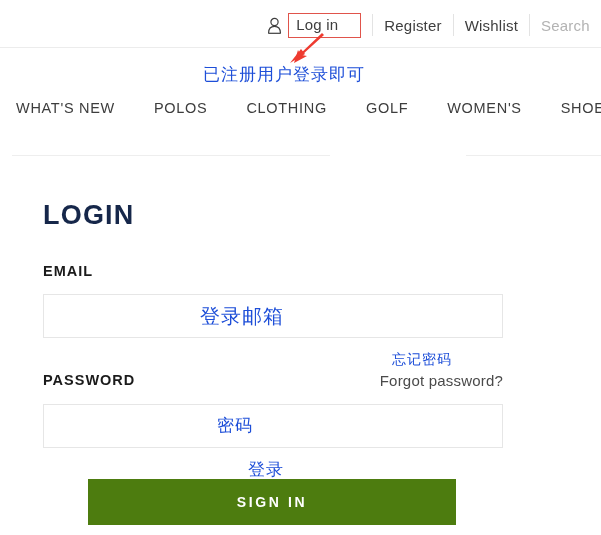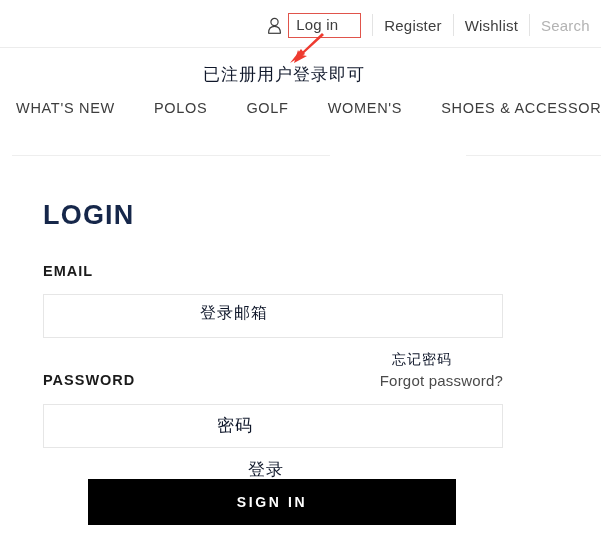--- a/index.html
+++ b/index.html
@@ -81,21 +81,21 @@
     left: 0;
     top: 47px;
     width: 601px;
     height: 1px;
     background: #ececec;
   }
 
   
   .anno {
     position: absolute;
-    color: #0f172a;
+    color: #1d4ed8;
     font-family: Liberation Sans, sans-serif;
     white-space: nowrap;
     pointer-events: none;
   }
   .anno-header {
     left: 203px;
     top: 63px;
     font-size: 17px;
     letter-spacing: 1px;
   }
@@ -179,21 +179,21 @@
     padding: 0 12px;
     color: #333;
     outline: none;
   }
   .input-email { top: 294px; }
   .input-password { top: 404px; }
 
   .anno-email {
     left: 200px;
     top: 303px;
-    font-size: 16px;
+    font-size: 20px;
     letter-spacing: 1px;
   }
   .anno-password {
     left: 217px;
     top: 414px;
     font-size: 17px;
     letter-spacing: 1px;
   }
   .anno-forgot {
     left: 392px;
@@ -217,21 +217,21 @@
     letter-spacing: .2px;
     white-space: nowrap;
   }
 
   .signin-button {
     position: absolute;
     left: 88px;
     top: 479px;
     width: 368px;
     height: 46px;
-    background: #000000;
+    background: #4d7c0f;
     border: none;
     color: #ffffff;
     font-family: "Liberation Sans", sans-serif;
     font-size: 14px;
     font-weight: bold;
     letter-spacing: 2.6px;
     cursor: pointer;
   }
 </style>
 </head>
@@ -271,20 +271,21 @@
 
 <svg class="arrow-svg" viewBox="0 0 40 32">
   <path d="M36 2 L14 22 L19 23 L6 30 L10 17 L12 21 L34 0 Z" fill="#ee3b30"></path>
   <path d="M2 30 L17 21 L13 16 Z" fill="#ee3b30"></path>
 </svg>
 <div class="anno anno-header">已注册用户登录即可</div>
 
 <nav class="main-nav">
   <a class="nav-item">WHAT'S NEW</a>
   <a class="nav-item">POLOS</a>
+  <a class="nav-item">CLOTHING</a>
   <a class="nav-item">GOLF</a>
   <a class="nav-item">WOMEN'S</a>
   <a class="nav-item">SHOES &amp; ACCESSORI</a>
 </nav>
 
 <div class="rule-left"></div>
 <div class="rule-right"></div>
 
 <h1 class="login-title">LOGIN</h1>
 

